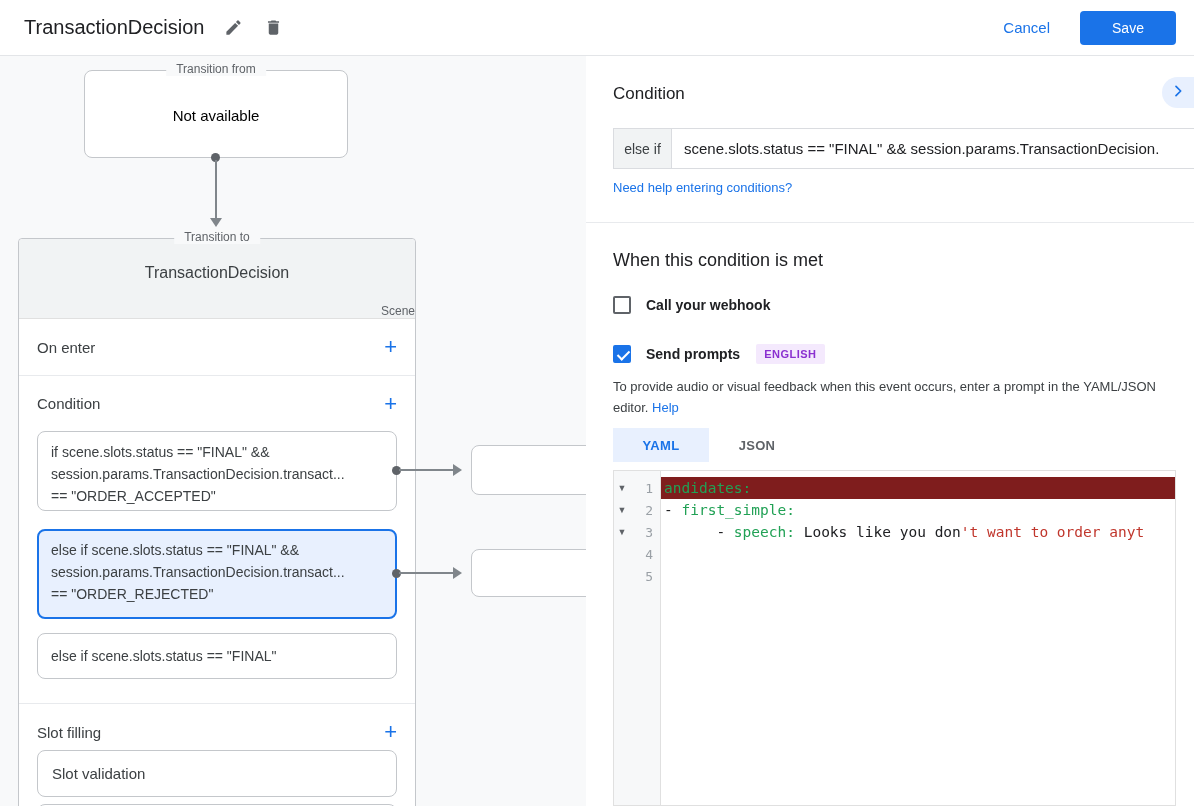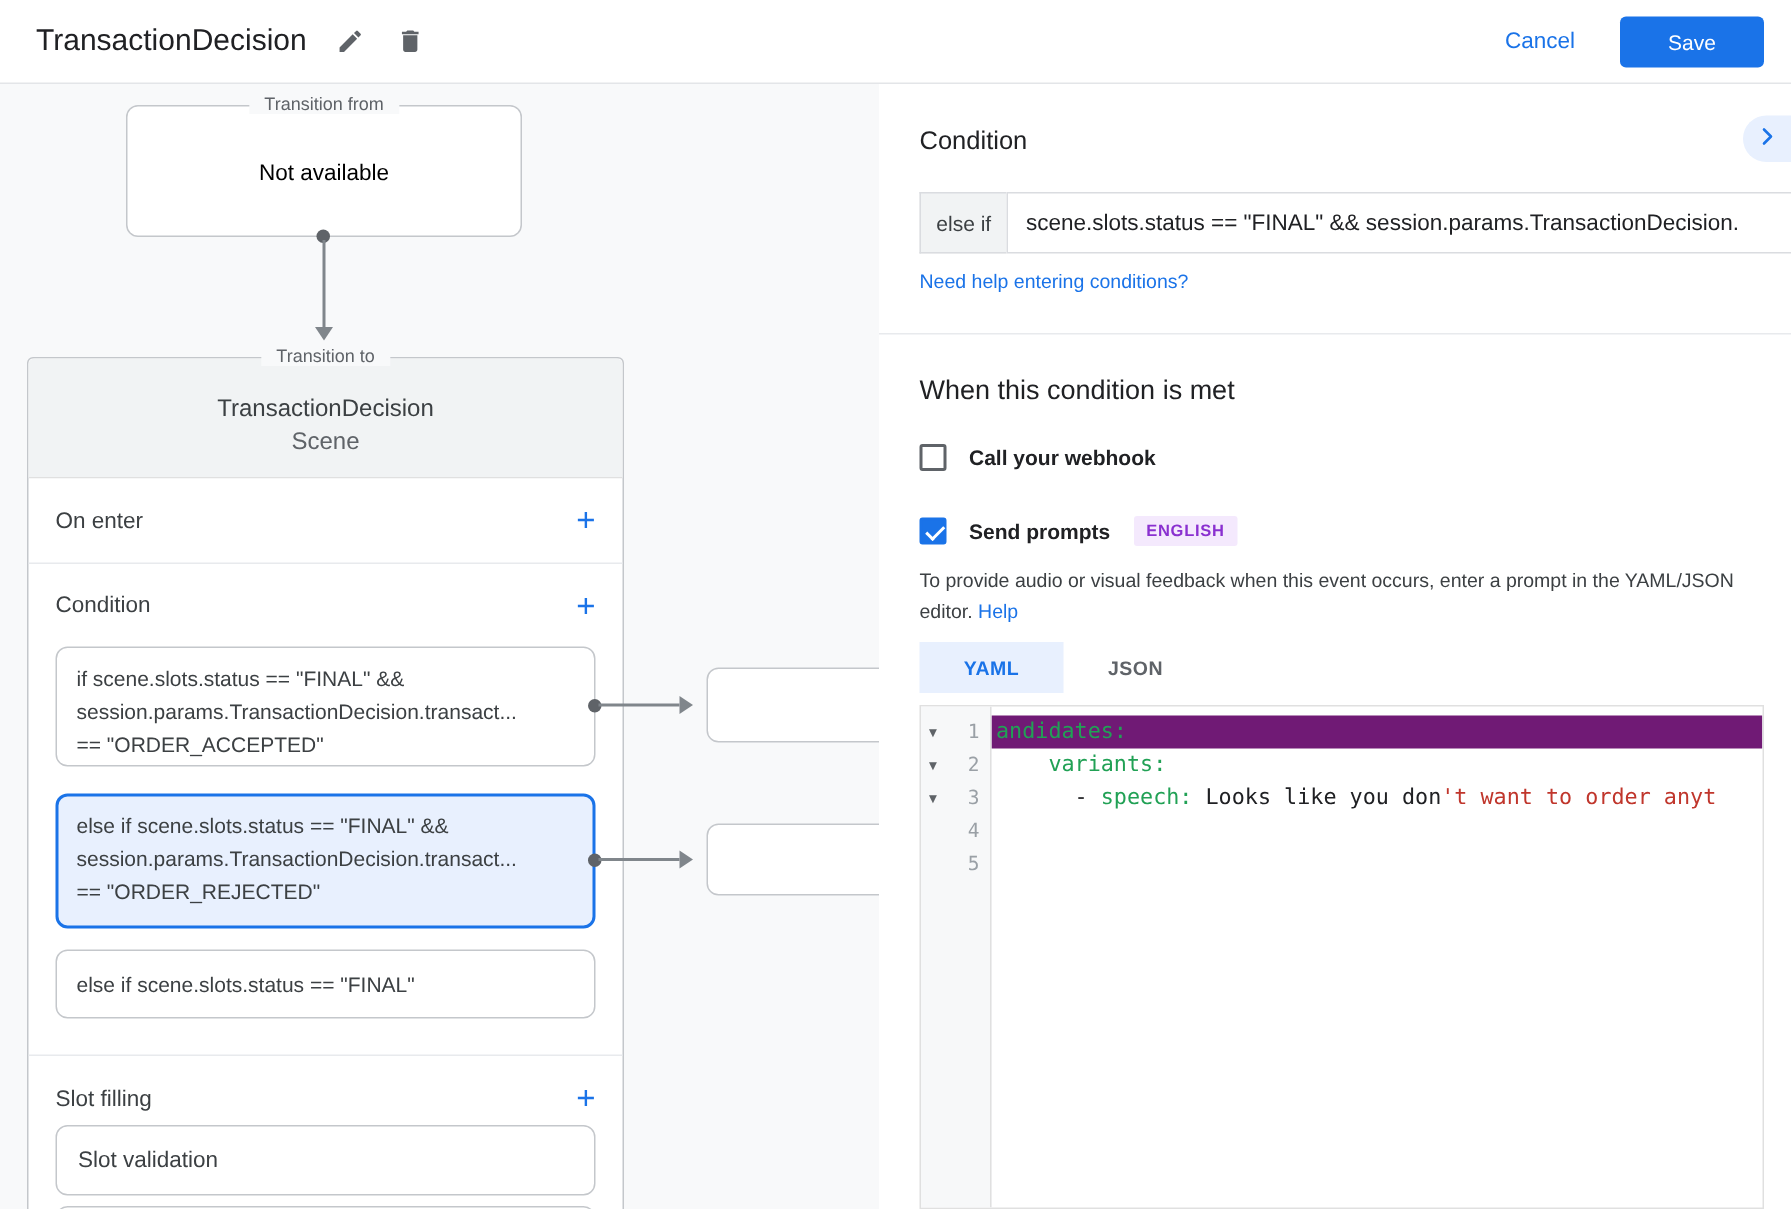--- a/index.html
+++ b/index.html
@@ -35,21 +35,21 @@
                 border-right:6px solid transparent; border-top:9px solid #80868b; }
   .h-line { position:absolute; height:2px; background:#80868b; }
   .arrow-right { position:absolute; width:0; height:0; border-top:6px solid transparent;
                  border-bottom:6px solid transparent; border-left:9px solid #80868b; }
 
   #scene-card { position:absolute; left:18px; top:182px; width:398px; height:700px; background:#fff;
                 border:1px solid #c4c7cb; border-radius:4px; }
   #scene-header { height:80px; background:#f1f3f4; border-bottom:1px solid #e0e0e0;
                   border-radius:4px 4px 0 0; text-align:center; }
   #scene-title { padding-top:25px; font-size:16px; color:#3c4043; }
-  #scene-subtitle { margin-top:4px; font-size:16px; color:#5f6368; }
+  #scene-subtitle { margin-top:22px; font-size:12px; color:#5f6368;text-align:right; }
 
   .section-row { display:flex; align-items:center; padding:0 18px; }
   .section-label { font-size:15px; color:#3c4043; }
   .plus-btn { margin-left:auto; background:none; border:none; color:#1a73e8; font-size:22px;
               font-weight:400; cursor:pointer; line-height:1; }
   #on-enter-row { height:57px; border-bottom:1px solid #e8eaed; }
   #condition-head { height:55px; }
   .cond-card { margin:0 18px; border:1px solid #c4c7cb; border-radius:8px; background:#fff;
                padding:9px 13px; font-size:14px; line-height:22px; color:#3c4043;
                white-space:pre-line; cursor:pointer; }
@@ -107,21 +107,21 @@
   #editor { position:absolute; left:27px; top:414px; width:563px; height:336px;
             border:1px solid #e0e0e0; display:flex; background:#fff; overflow:hidden; }
   #gutter { width:47px; background:#f7f8f9; border-right:1px solid #e0e0e0; padding-top:6px; }
   .gutter-row { height:22px; display:flex; align-items:center; }
   .fold { width:16px; text-align:center; font-size:9px; color:#5f6368; cursor:pointer; }
   .lnum { flex:1; text-align:right; padding-right:7px; font-size:13px; color:#9aa0a6;
           font-family:"DejaVu Sans Mono", monospace; }
   #code { flex:1; padding-top:6px; font-family:"DejaVu Sans Mono", monospace; font-size:14.5px;
           overflow:hidden; }
   .code-row { height:22px; line-height:22px; padding-left:3px; white-space:pre; }
-  .code-row.hl { background:#701a75; }
+  .code-row.hl { background:#7f1d1d; }
   .k { color:#21a155; }
   .s { color:#c0362c; }
   .p { color:#202124; }
 </style>
 </head>
 <body>
 
 <div id="page">
 
   <div id="topbar">
@@ -258,20 +258,20 @@
           <span class="fold"></span>
           <span class="lnum">4</span>
         </div>
         <div class="gutter-row">
           <span class="fold"></span>
           <span class="lnum">5</span>
         </div>
       </div>
       <div id="code">
         <div class="code-row hl"><span class="k">andidates:</span></div>
-        <div class="code-row"><span class="p">    </span><span class="k">variants:</span></div>
+        <div class="code-row"><span class="p">- </span><span class="k">first_simple:</span></div>
         <div class="code-row"><span class="p">      - </span><span class="k">speech:</span><span class="p"> Looks like you don</span><span class="s">'t want to order anyt</span></div>
         <div class="code-row"></div>
       </div>
     </div>
   </div>
 
 </div>
 
 </body></html>

